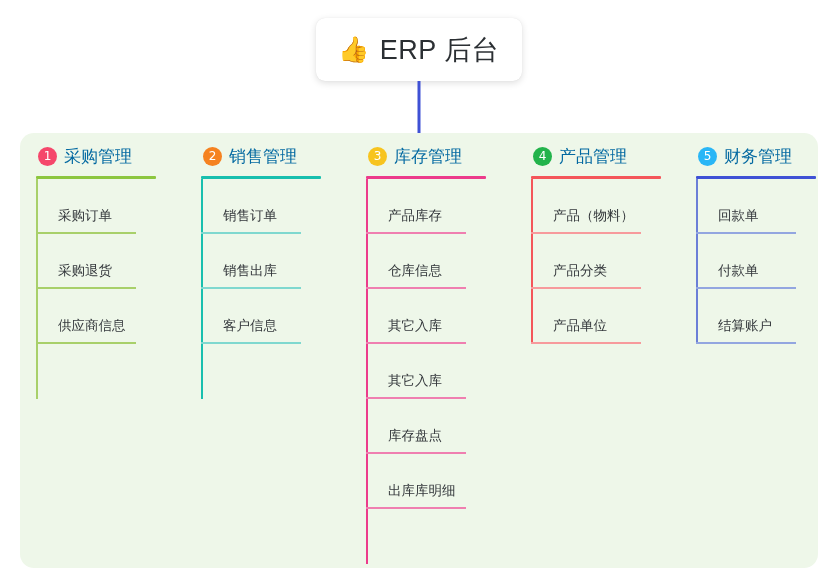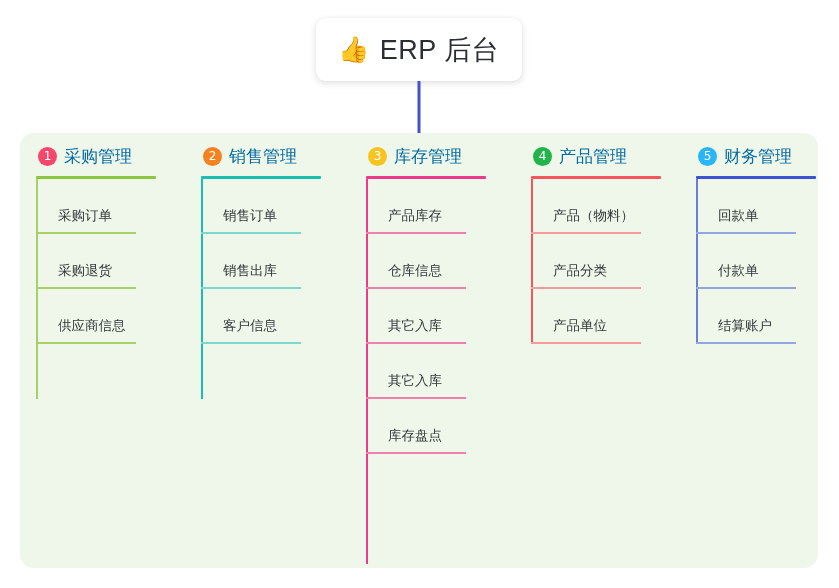--- a/index.html
+++ b/index.html
@@ -216,20 +216,24 @@
           <div class="leaf-rule" style="background: rgb(239, 127, 176); width: 100px;"></div>
         </div>
         <div class="leaf">
           <span class="leaf-label">其它入库</span>
           <div class="leaf-rule" style="background: rgb(239, 127, 176); width: 100px;"></div>
         </div>
         <div class="leaf">
           <span class="leaf-label">库存盘点</span>
           <div class="leaf-rule" style="background: rgb(239, 127, 176); width: 100px;"></div>
         </div>
+        <div class="leaf">
+          <span class="leaf-label">出库库明细</span>
+          <div class="leaf-rule" style="background: rgb(239, 127, 176); width: 100px;"></div>
+        </div>
       </div>
     </div>
     <div class="column" style="left: 531px; width: 130px;">
       <div class="col-header">
         <span class="badge" style="background: rgb(34, 179, 75);">4</span>
         <span class="col-title">产品管理</span>
       </div>
       <div class="col-rule" style="background: rgb(244, 86, 90); width: 130px;"></div>
       <div class="leaf-list">
         <div class="spine" style="background: rgb(244, 86, 90); height: 165px;"></div>

